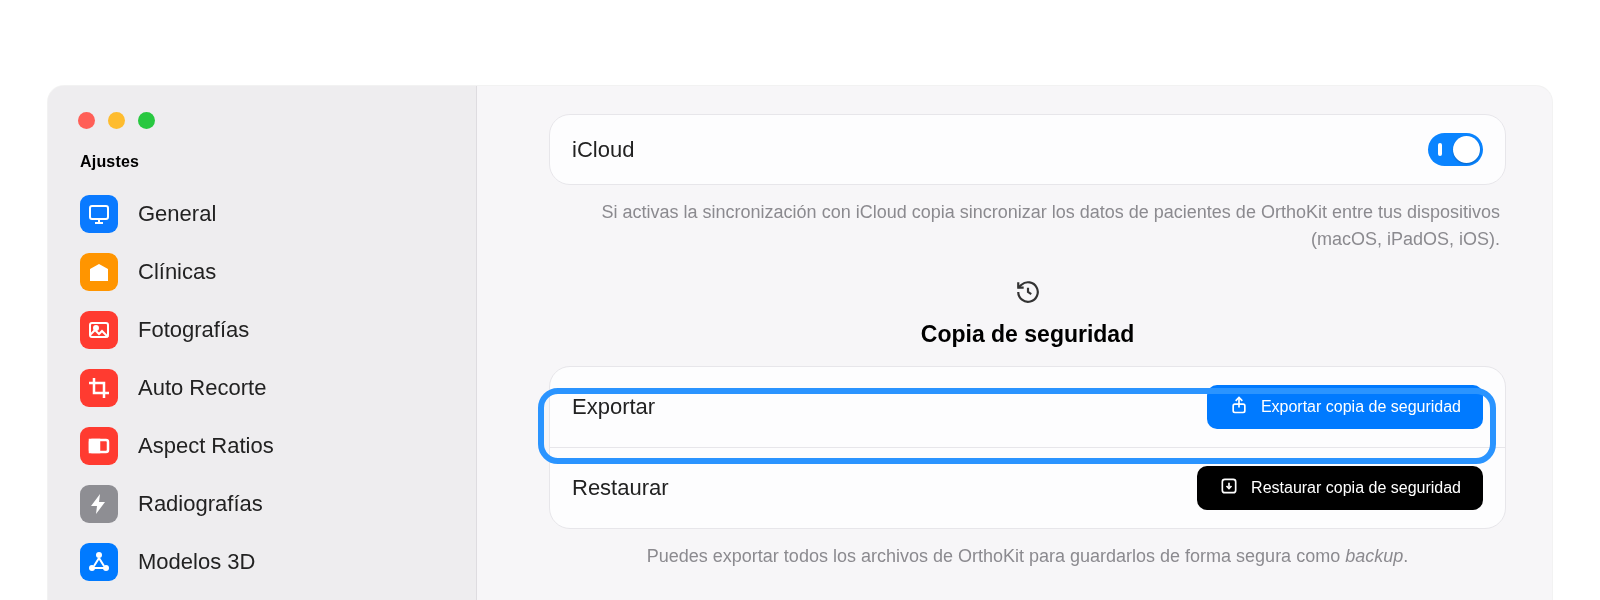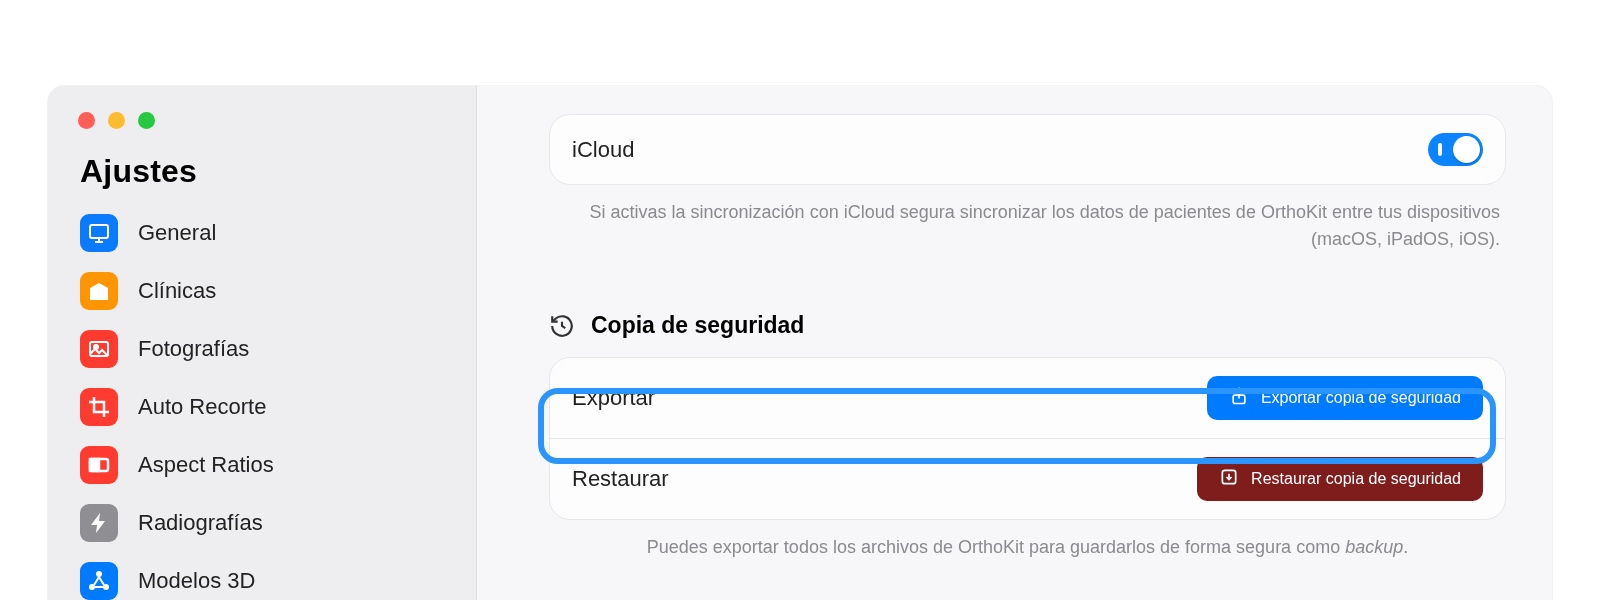--- a/index.html
+++ b/index.html
@@ -34,21 +34,21 @@
       margin-bottom: 22px;
       padding-left: 4px;
     }
     .tl-dot {
       width: 17px; height: 17px; border-radius: 50%;
     }
     .tl-red { background: #ff5f57; }
     .tl-yellow { background: #febc2e; }
     .tl-green { background: #28c840; }
     .sidebar-title {
-      font-size: 32px;
+      font-size: 16px;
       font-weight: 700;
       padding: 2px 6px 14px 6px;
       letter-spacing: 0.2px;
     }
     .side-list { display: flex; flex-direction: column; }
     .side-item {
       display: flex; align-items: center;
       padding: 10px 6px;
       border-radius: 10px;
       gap: 20px;
@@ -88,42 +88,42 @@
       padding: 18px 22px;
     }
     .row + .row { border-top: 1px solid #e7e6ea; justify-content: space-between; }
     .row-label { font-size: 22px; color: #222; }
     .helper {
       color: #8b8a8f; font-size: 18px;
       text-align: right;
       margin: 14px 6px 0 6px;
       line-height: 1.5;
     }
-    .section-gap { margin-top: 59px; }
+    .section-gap { margin-top: 26px; flex-direction: column; }
     .toggle {
       width: 55px; height: 33px; border-radius: 20px;
       background: #0a84ff; position: relative;
     }
     .toggle .tbar {
       position: absolute; left: 10px; top: 10px;
       width: 4px; height: 13px; background: #fff; border-radius: 2px;
     }
     .toggle .knob {
       position: absolute; right: 3px; top: 3px;
       width: 27px; height: 27px; border-radius: 50%;
       background: #fff; box-shadow: 0 1px 2px rgba(0,0,0,0.25);
     }
     .pill-btn {
       display: inline-flex; align-items: center; gap: 12px;
       color: #fff; border: none; border-radius: 10px;
       font-size: 16px; padding: 10px 22px;
       font-family: inherit;
     }
     .pill-blue { background: #007aff; }
-    .pill-red { background: #7f1d1d; }
+    .pill-red { background: #000000; }
     .pill-btn svg { width: 20px; height: 20px; }
     .highlight {
       position: absolute;
       border: 6px solid #2a94ff;
       border-radius: 20px;
       pointer-events: none;
     }
     .hl-export {
       left: 490px; top: 302px;
       width: 958px; height: 76px;
@@ -225,21 +225,21 @@
 
     <div class="row-box">
       <div class="row">
         <span class="row-label">iCloud</span>
         <div class="toggle">
           <div class="tbar"></div>
             <div class="knob"></div>
         </div>
       </div>
     </div>
-    <div class="helper">Si activas la sincronización con iCloud segura sincronizar los datos de pacientes de OrthoKit entre tus dispositivos (macOS, iPadOS, iOS).</div>
+    <div class="helper">Si activas la sincronización con iCloud copia sincronizar los datos de pacientes de OrthoKit entre tus dispositivos (macOS, iPadOS, iOS).</div>
 
     <div class="sec-header section-gap">
       <span class="hicon">
         <svg viewBox="0 0 24 24" fill="none" stroke="currentColor" stroke-width="2">
             <path d="M3 12a9 9 0 1 0 3-6.7L3 8"></path>
             <path d="M3 3v5h5"></path>
             <path d="M12 8v4l3 2"></path>
           </svg>
       </span>
       <span class="sec-title">Copia de seguridad</span>

